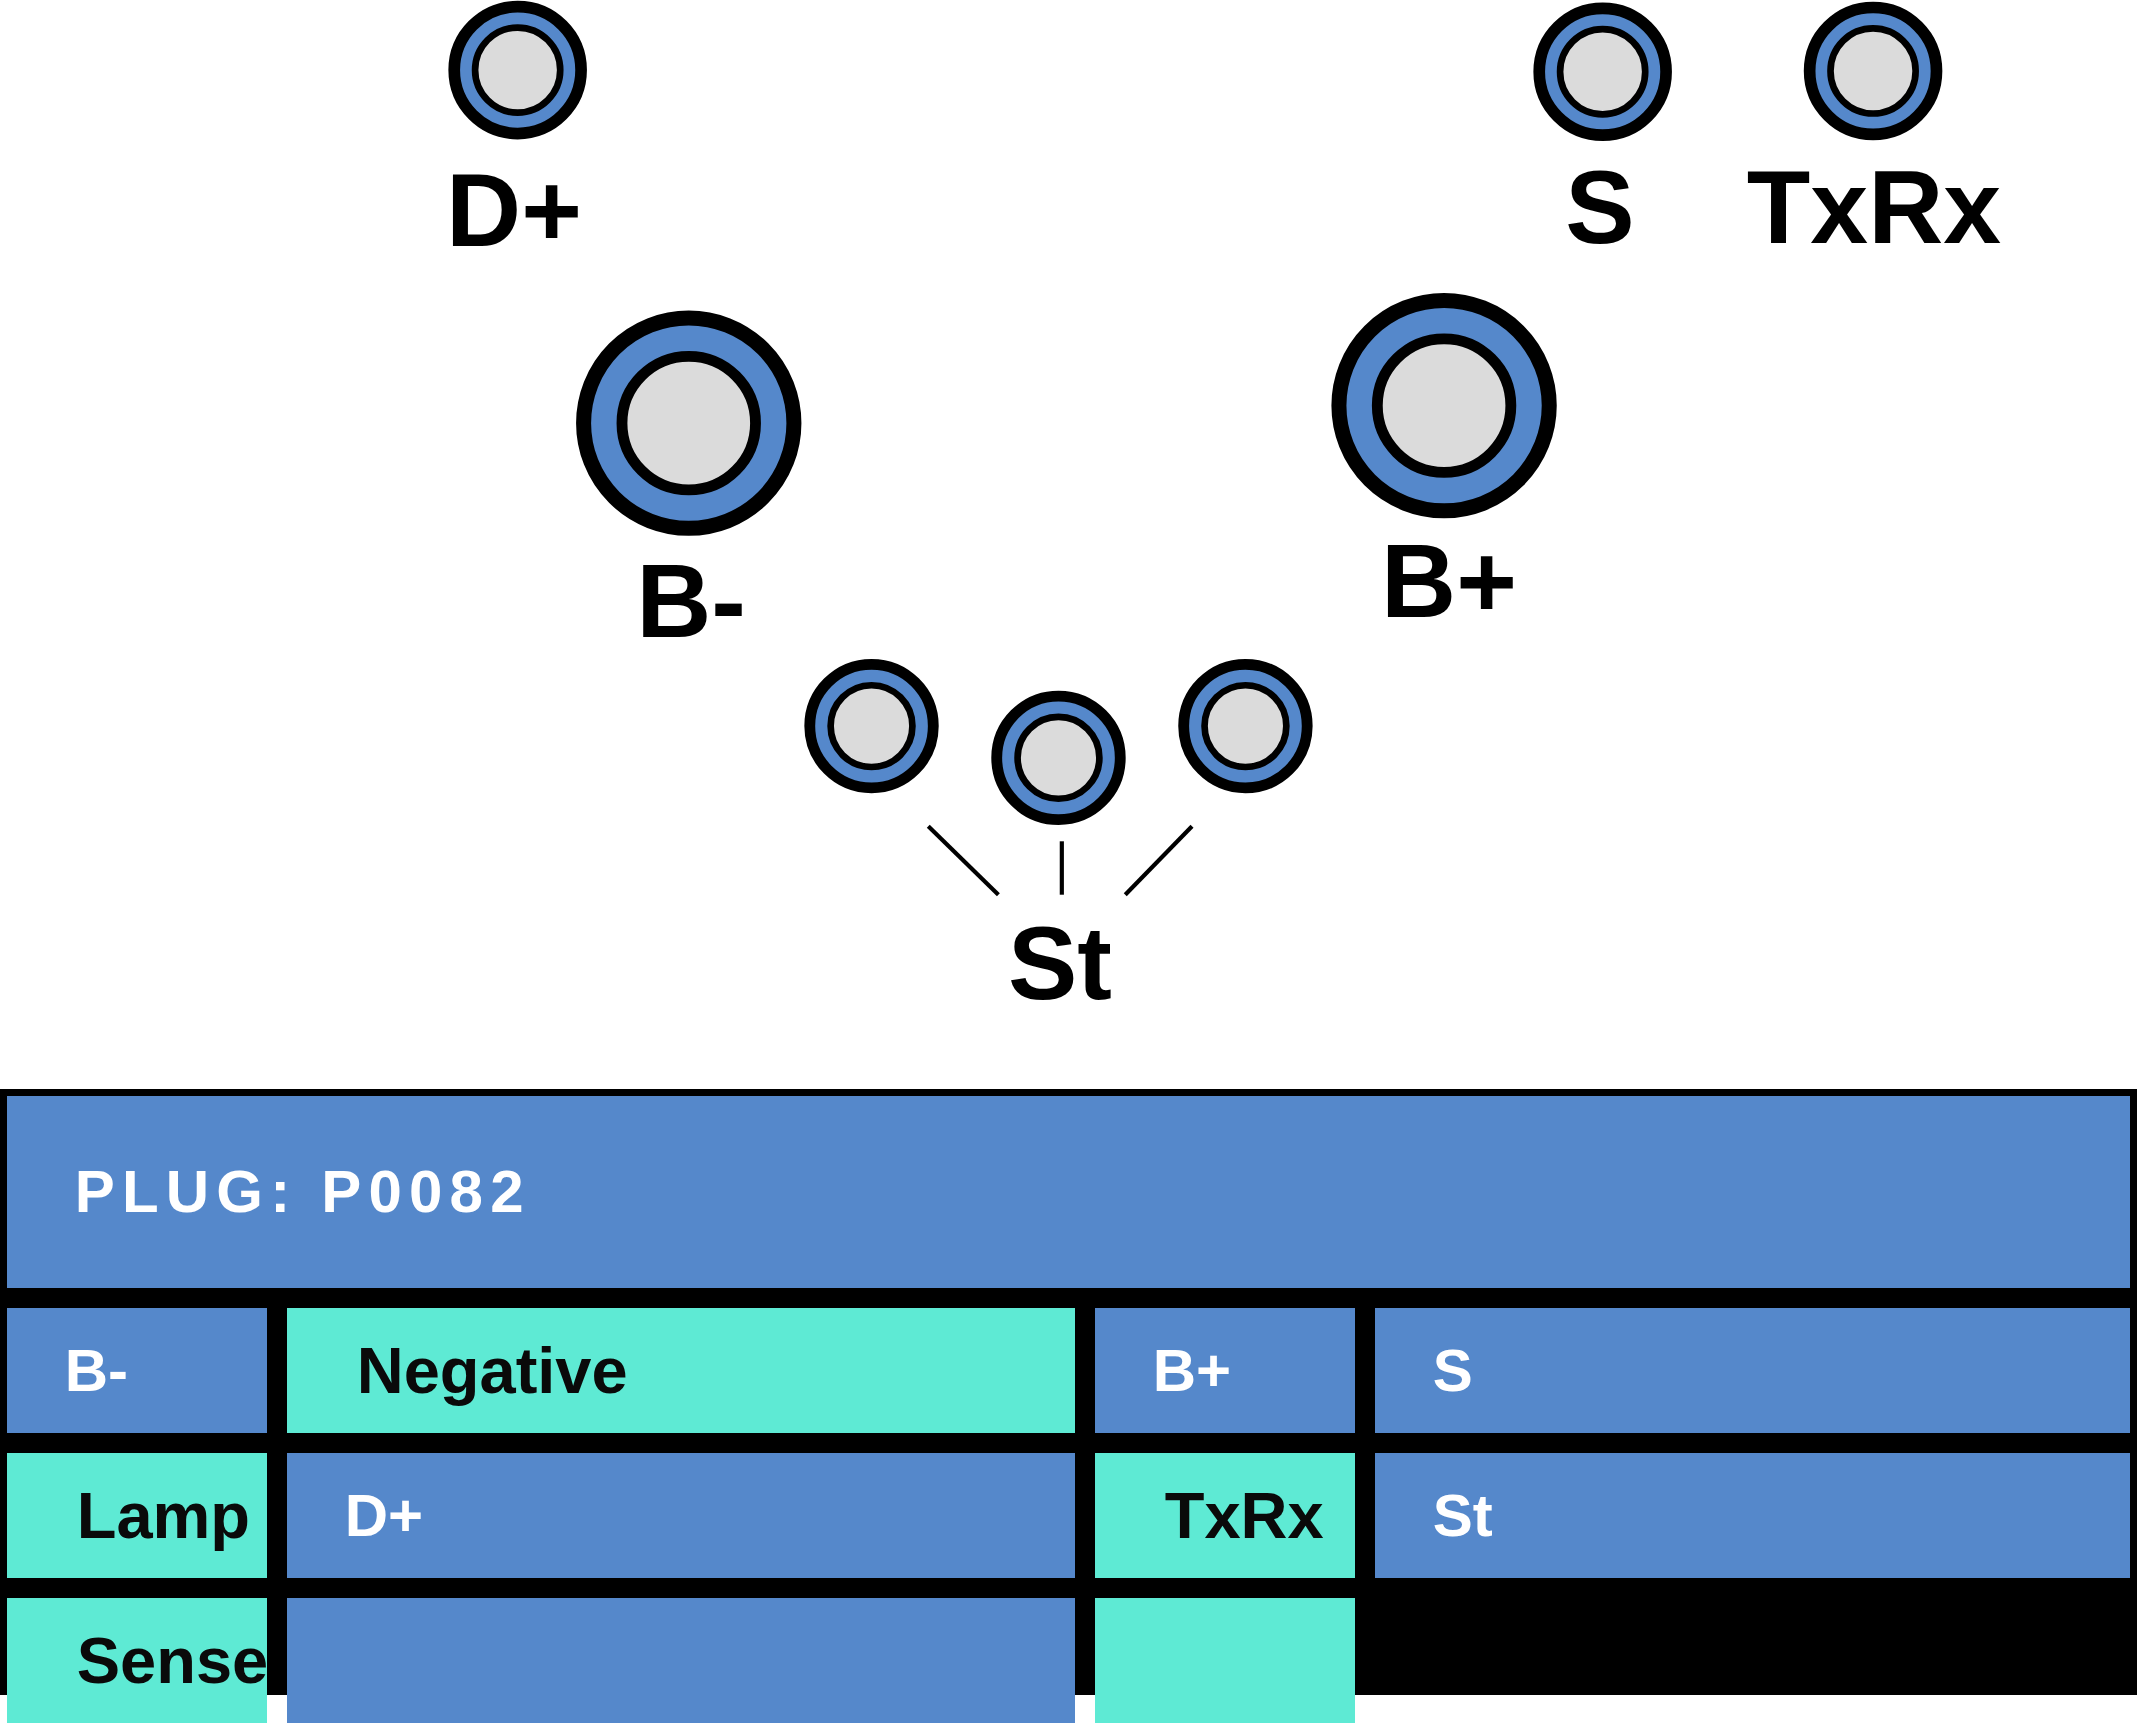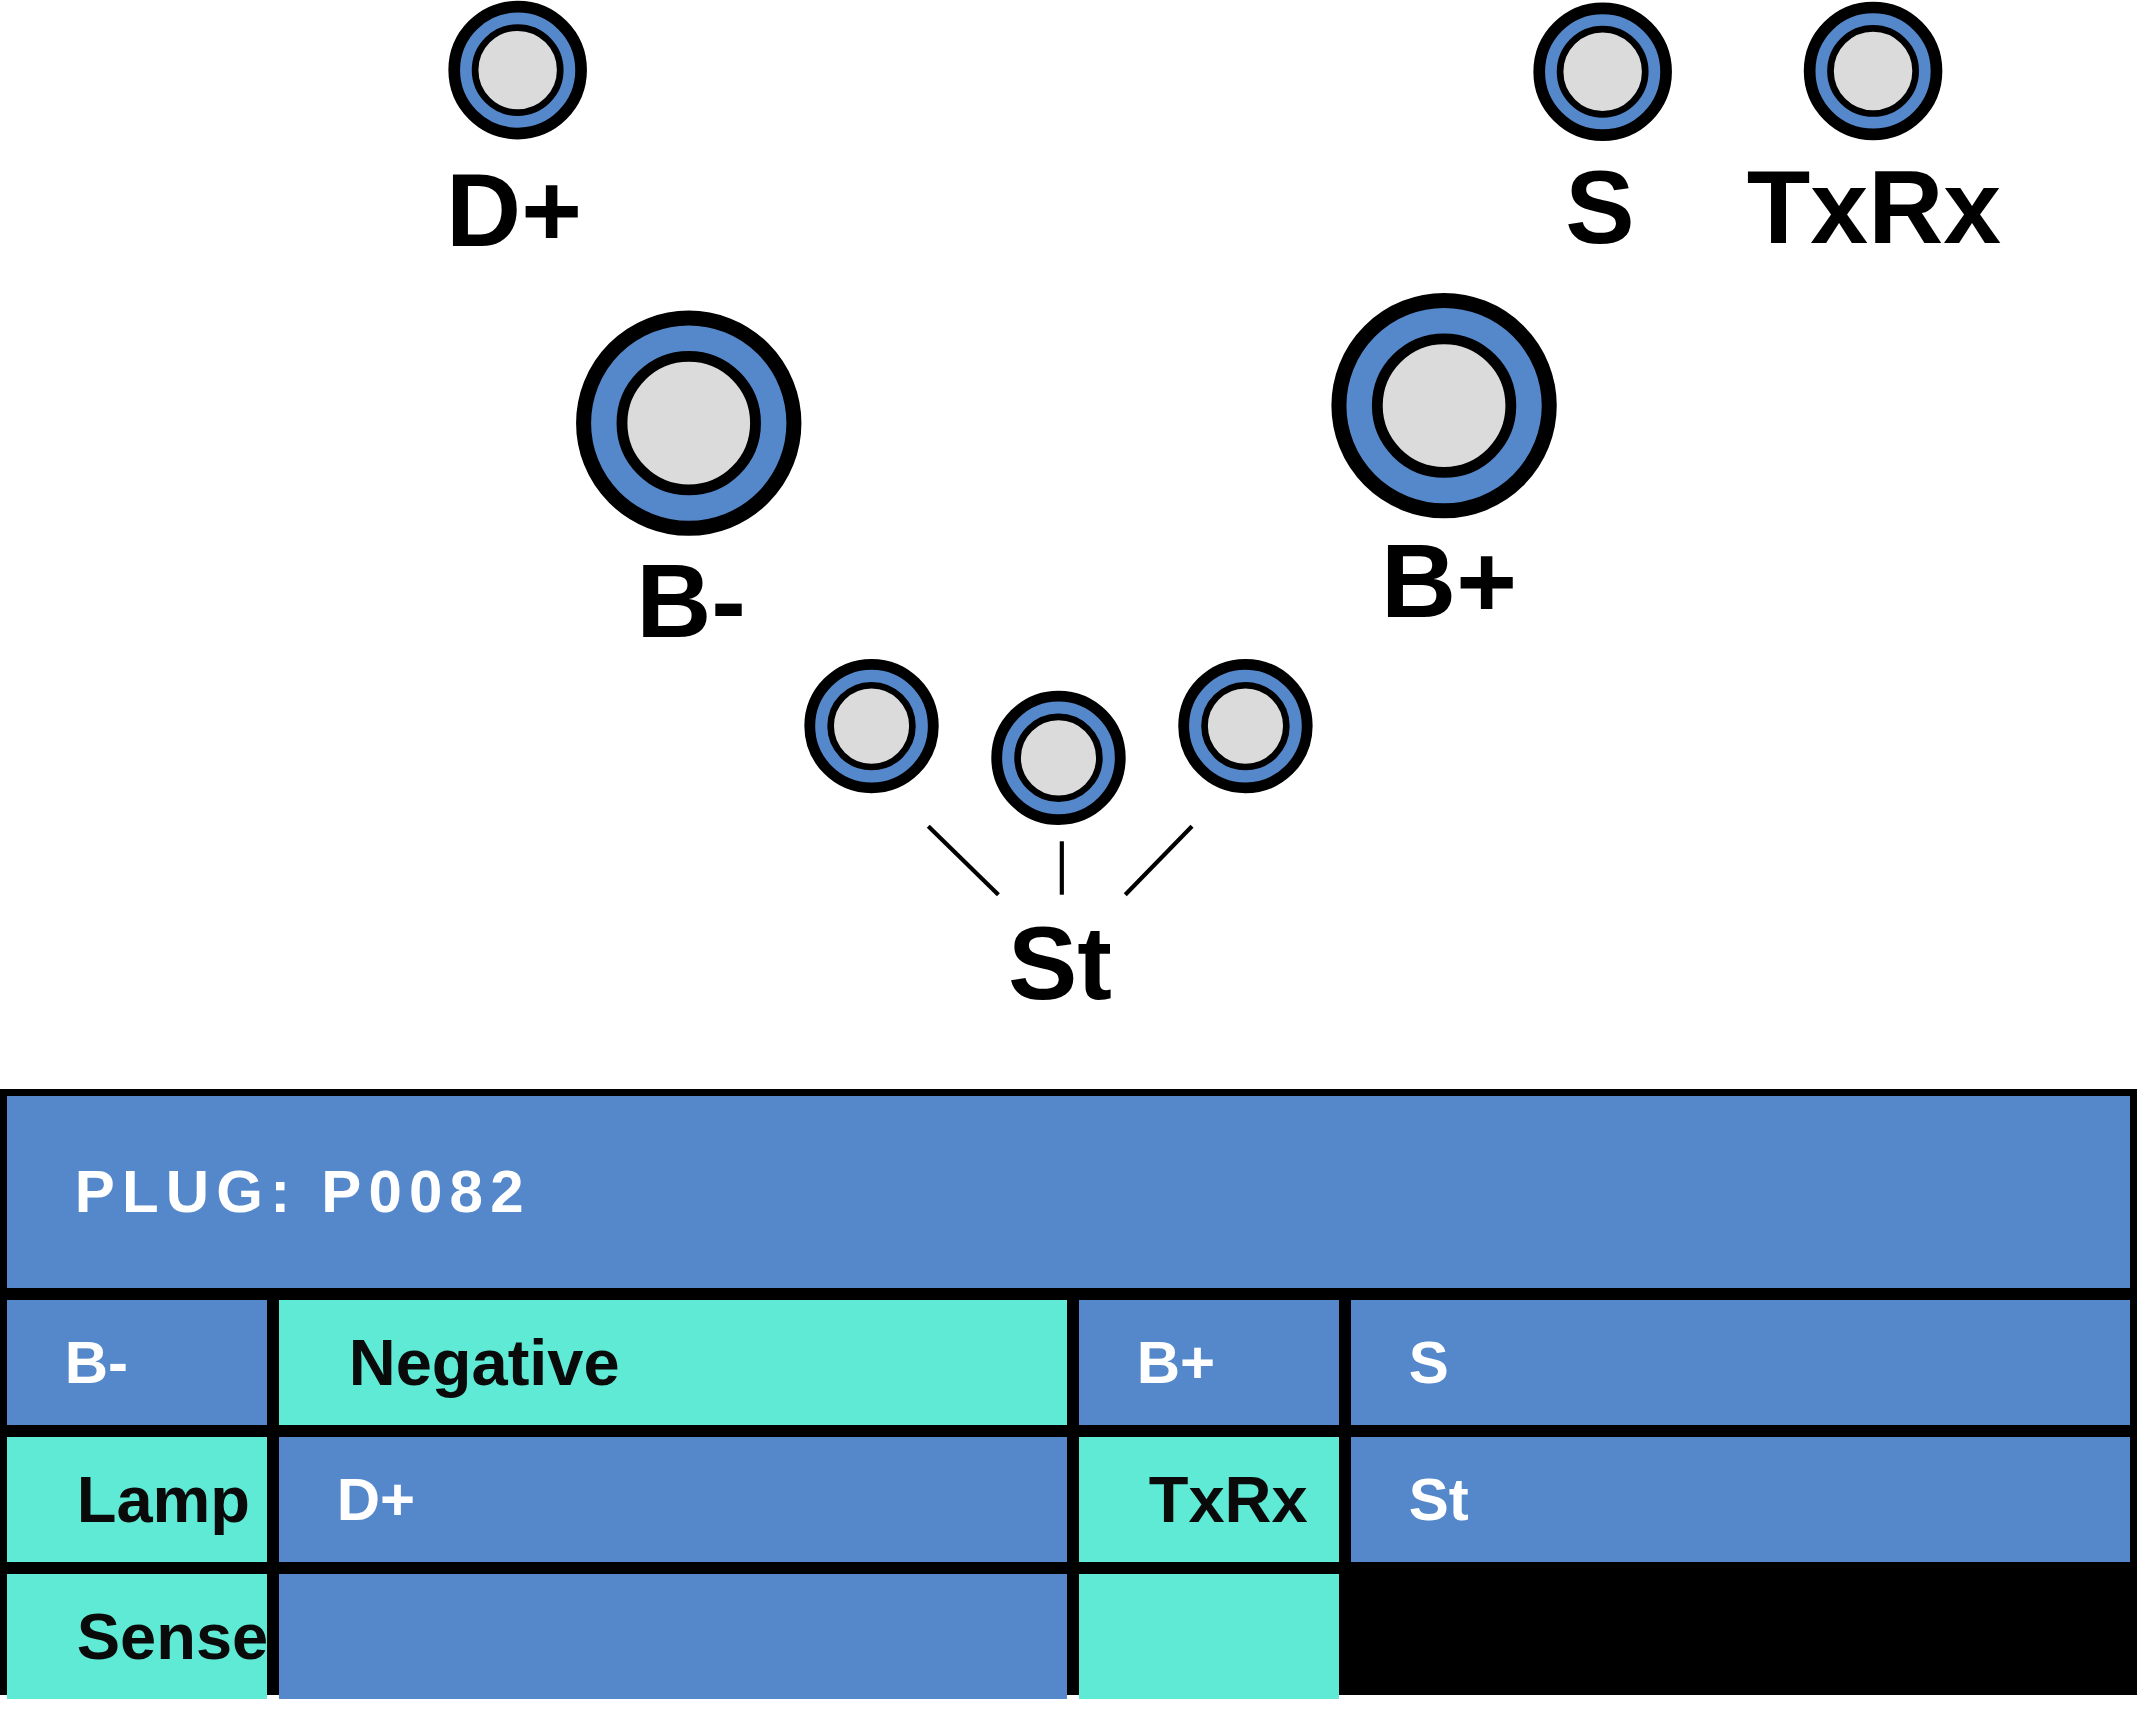--- a/index.html
+++ b/index.html
@@ -35,21 +35,21 @@
     left: 0;
     top: 1089px;
     width: 2137px;
     height: 606px;
     box-sizing: border-box;
     background: #000000;
     padding: 6.7px;
     display: grid;
     grid-template-columns: 260px 788px 260px 1fr;
     grid-template-rows: 192px 125px 125px 125px;
-    gap: 12px;
+    gap: 20px;
   }
   .plug-table .header {
     grid-column: 1 / -1;
     background: #5588CB;
     color: #ffffff;
     display: flex;
     align-items: center;
     padding-left: 68px;
     font-size: 60px;
     font-weight: 700;

